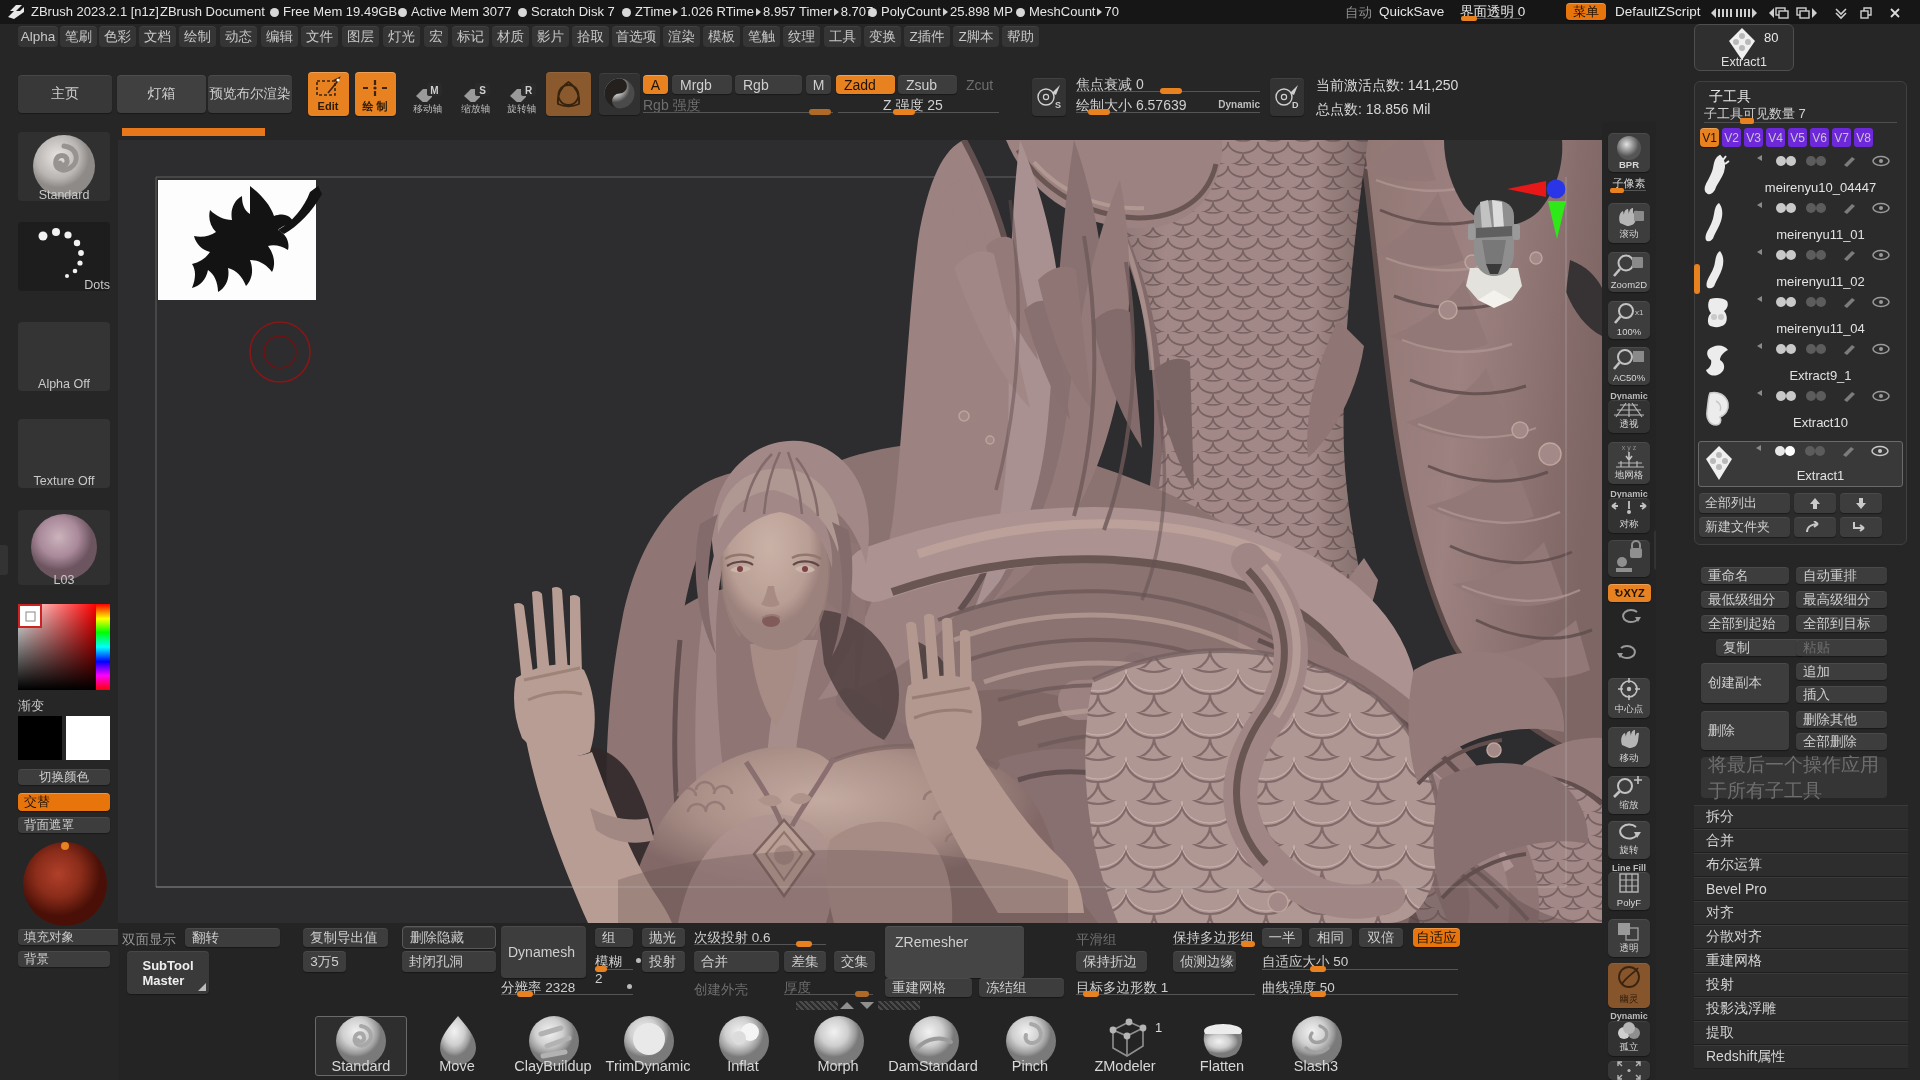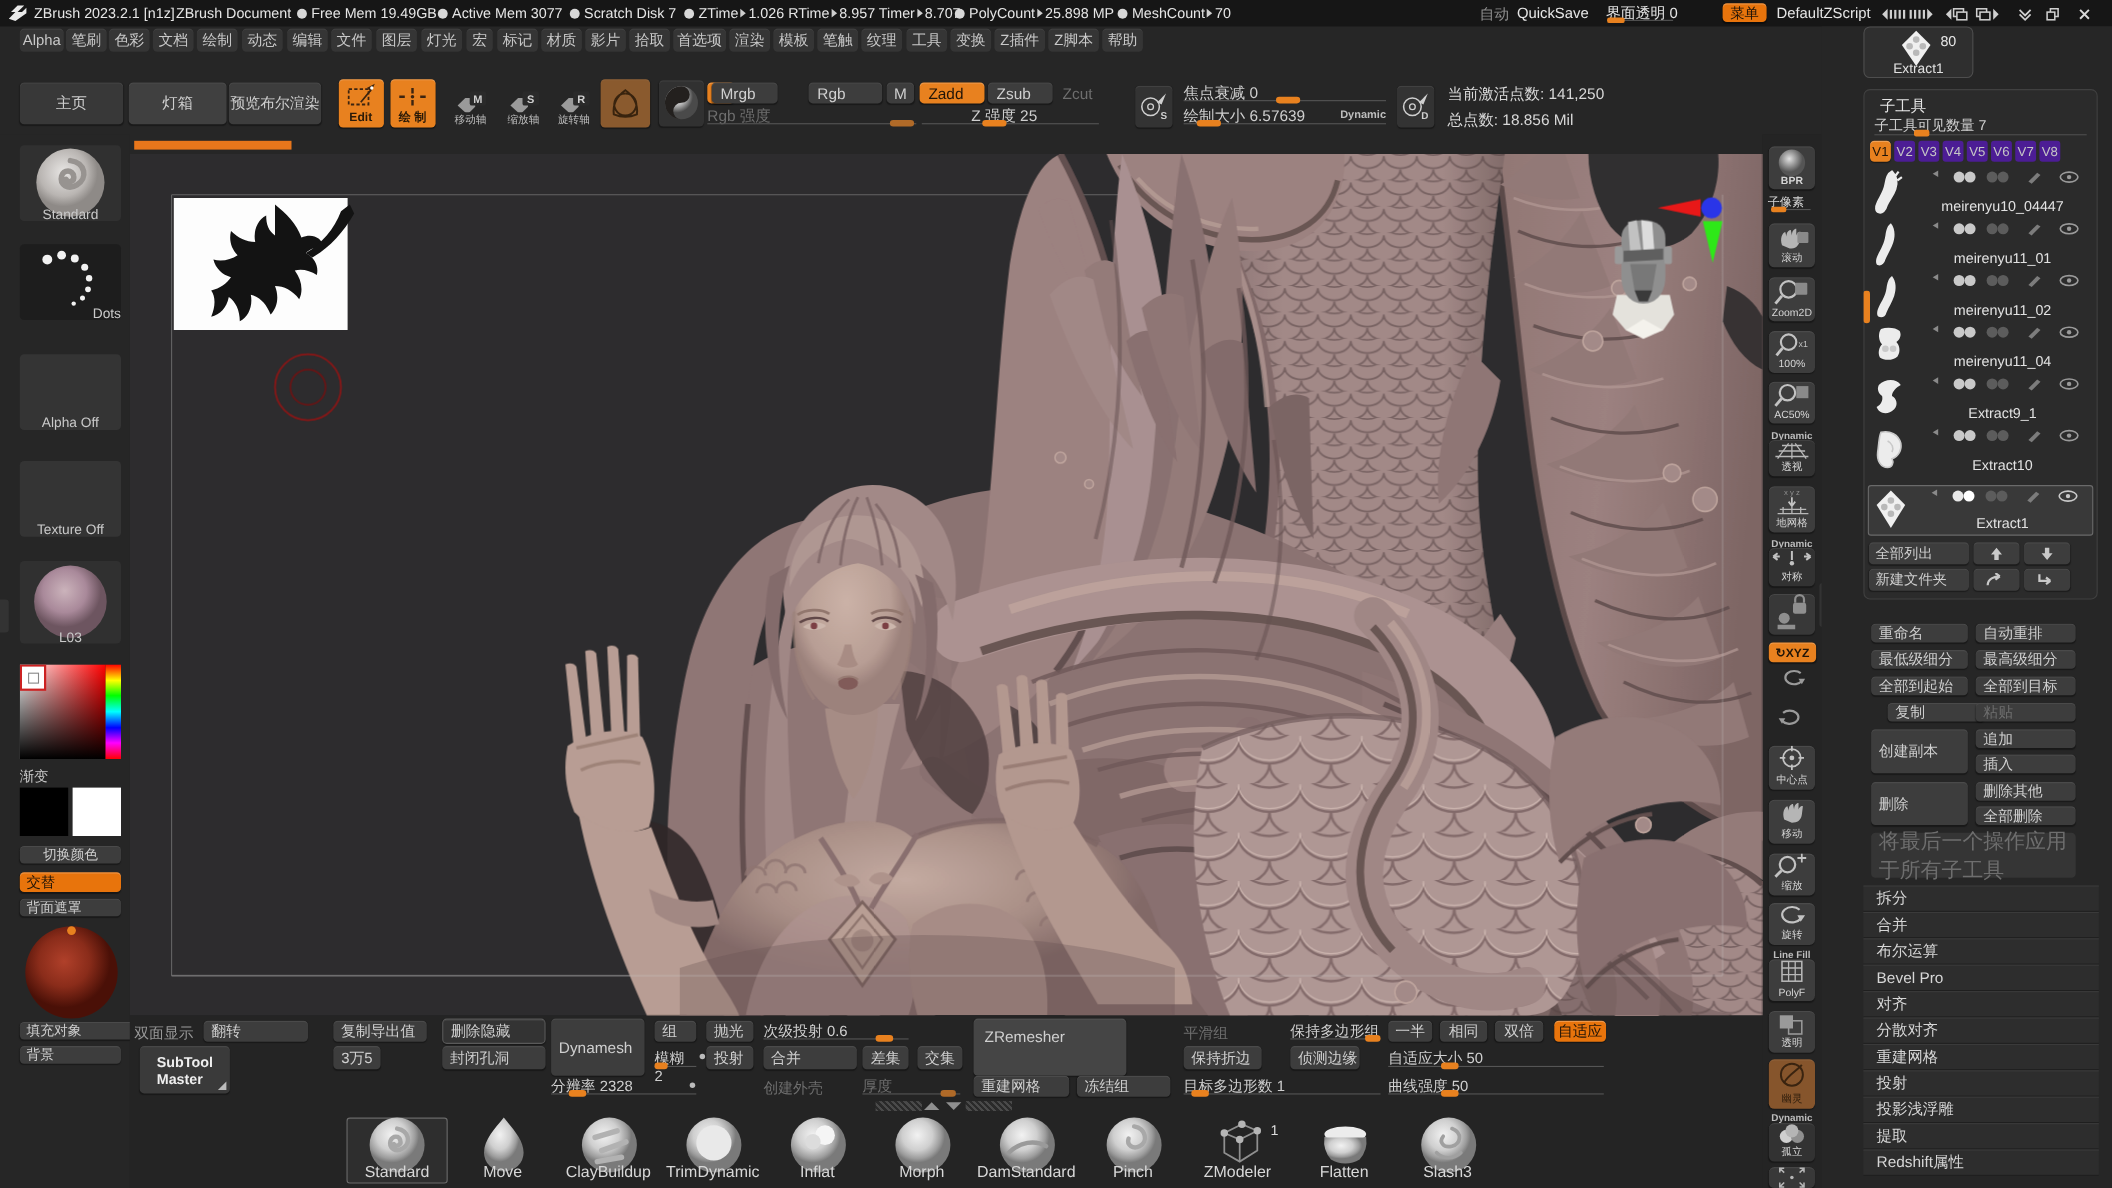--- a/index.html
+++ b/index.html
@@ -141,21 +141,21 @@
       <radialGradient id="mb" cx="0.35" cy="0.3">
         <stop offset="0" stop-color="#f0f0f0"></stop>
         <stop offset="0.55" stop-color="#b9b9b9"></stop>
         <stop offset="1" stop-color="#4a4a4a"></stop>
       </radialGradient>
     </defs>
     <circle cx="16.5" cy="16.5" r="15" fill="url(#mb)"></circle>
     <path d="M16.5 1.5 A15 15 0 0 0 16.5 31.5 A7.5 7.5 0 0 1 16.5 16.5 A7.5 7.5 0 0 0 16.5 1.5" fill="#23201e"></path>
   </svg>
 <div class="obtn" style="left:643px;top:75px;width:25px;height:19px">A</div>
-<div class="btn" style="left:647px;top:75px;width:60px;height:19px;justify-content:flex-start;padding-left:8px">Mrgb</div>
+<div class="btn" style="left:672px;top:75px;width:60px;height:19px;justify-content:flex-start;padding-left:8px">Mrgb</div>
 <div class="btn" style="left:735px;top:75px;width:67px;height:19px;justify-content:flex-start;padding-left:8px">Rgb</div>
 <div class="btn" style="left:806px;top:75px;width:25px;height:19px">M</div>
 <div class="obtn" style="left:836px;top:75px;width:59px;height:19px;justify-content:flex-start;padding-left:8px">Zadd</div>
 <div class="btn" style="left:898px;top:75px;width:59px;height:19px;justify-content:flex-start;padding-left:8px">Zsub</div>
 <div class="lbl" style="left:966px;top:77px;font-size:14px;color:#6e6e6e">Zcut</div>
 <div class="slider" style="left:643px;top:97px;width:190px;height:18px;color:#6e6e6e">
     <span style="position:absolute;left:0;top:0">Rgb 强度</span>
     <div class="tr"></div>
     <div class="h" style="right:2px;background:#b06a28"></div>
   </div>
@@ -579,21 +579,21 @@
 </style>
 <div class="sh" style="top:133px;height:39px"><svg width="42" height="39" viewBox="0 0 42 39">
       <defs>
         <radialGradient id="bpr" cx="0.4" cy="0.35">
           <stop offset="0" stop-color="#e2e2e2"></stop>
           <stop offset="1" stop-color="#555"></stop>
         </radialGradient>
       </defs>
       <circle cx="21" cy="15" r="12" fill="url(#bpr)"></circle>
     </svg><div class="t" style="font-weight:bold">BPR</div></div>
-<div class="lbl" style="left:1607px;top:176px;width:44px;text-align:left;font-size:11px;color:#d6d6d6">子像素</div>
+<div class="lbl" style="left:1607px;top:176px;width:44px;text-align:center;font-size:11px;color:#d6d6d6">子像素</div>
 <div class="ab" style="left:1610px;top:190px;width:36px;height:1px;background:#555"></div>
 <div class="ab" style="left:1610px;top:188px;width:14px;height:5px;border-radius:2px;background:#e8811f"></div>
 <div class="sh" style="top:203px;height:40px"><svg width="42" height="28" viewBox="0 0 42 28">
       <path d="M12 20 C10 14 12 9 15 8 L16 12 C16 8 18 6 20 6 L21 11 C21 7 23 5 25 5 L25 11 C26 8 28 7 29 8 L28 16 C27 21 24 23 19 23 Z" fill="#b5b5b5"></path>
       <rect x="26" y="8" width="10" height="10" rx="1" fill="#8a8a8a"></rect>
     </svg><div class="t">滚动</div></div>
 <div class="sh" style="top:252px;height:40px"><svg width="42" height="27" viewBox="0 0 42 27">
       <circle cx="18" cy="11" r="7.5" fill="none" stroke="#c2c2c2" stroke-width="2"></circle>
       <path d="M12 17 L6 24" stroke="#c2c2c2" stroke-width="2.6"></path>
       <rect x="24" y="5" width="11" height="11" rx="1" fill="#8a8a8a"></rect>
@@ -695,21 +695,21 @@
     </g>
   </svg>
 <div class="lbl" style="left:1764px;top:30px;font-size:13px;color:#e8e8e8">80</div>
 <div class="lbl" style="left:1694px;top:55px;width:100px;text-align:center;font-size:12.5px;color:#e0e0e0">Extract1</div>
 <div class="ab" style="left:1694px;top:81px;width:213px;height:464px;background:#2b2b2b;border:1px solid #404040;border-radius:6px"></div>
 <div class="lbl" style="left:1709px;top:88px;font-size:14px;color:#e4e4e4">子工具</div>
 <div class="lbl" style="left:1704px;top:105px;font-size:13px;color:#cfcfcf">子工具可见数量 7</div>
 <div class="ab" style="left:1704px;top:122px;width:193px;height:1px;background:#4e4e4e"></div>
 <div class="ab" style="left:1740px;top:118px;width:14px;height:6px;border-radius:2px;background:#e8811f"></div>
 <div class="obtn" style="left:1700px;top:128px;width:19px;height:19px;font-size:12px">V1</div>
-<style>.vt{position:absolute;top:128px;width:19px;height:19px;background:#4c1d95;border-radius:3px;display:flex;align-items:center;justify-content:center;font-size:12px;color:#c6c6c6}
+<style>.vt{position:absolute;top:128px;width:19px;height:19px;background:#6d28d9;border-radius:3px;display:flex;align-items:center;justify-content:center;font-size:12px;color:#c6c6c6}
 .strow{position:absolute;left:1698px;width:205px;height:46px}
 .strow .nm{position:absolute;left:40px;right:0;bottom:3px;text-align:center;font-size:13px;color:#e2e2e2}
 .stico{position:absolute;right:4px;top:2px;width:150px;height:14px}</style>
 <div class="vt" style="left:1722px">V2</div>
 <div class="vt" style="left:1744px">V3</div>
 <div class="vt" style="left:1766px">V4</div>
 <div class="vt" style="left:1788px">V5</div>
 <div class="vt" style="left:1810px">V6</div>
 <div class="vt" style="left:1832px">V7</div>
 <div class="vt" style="left:1854px">V8</div>

